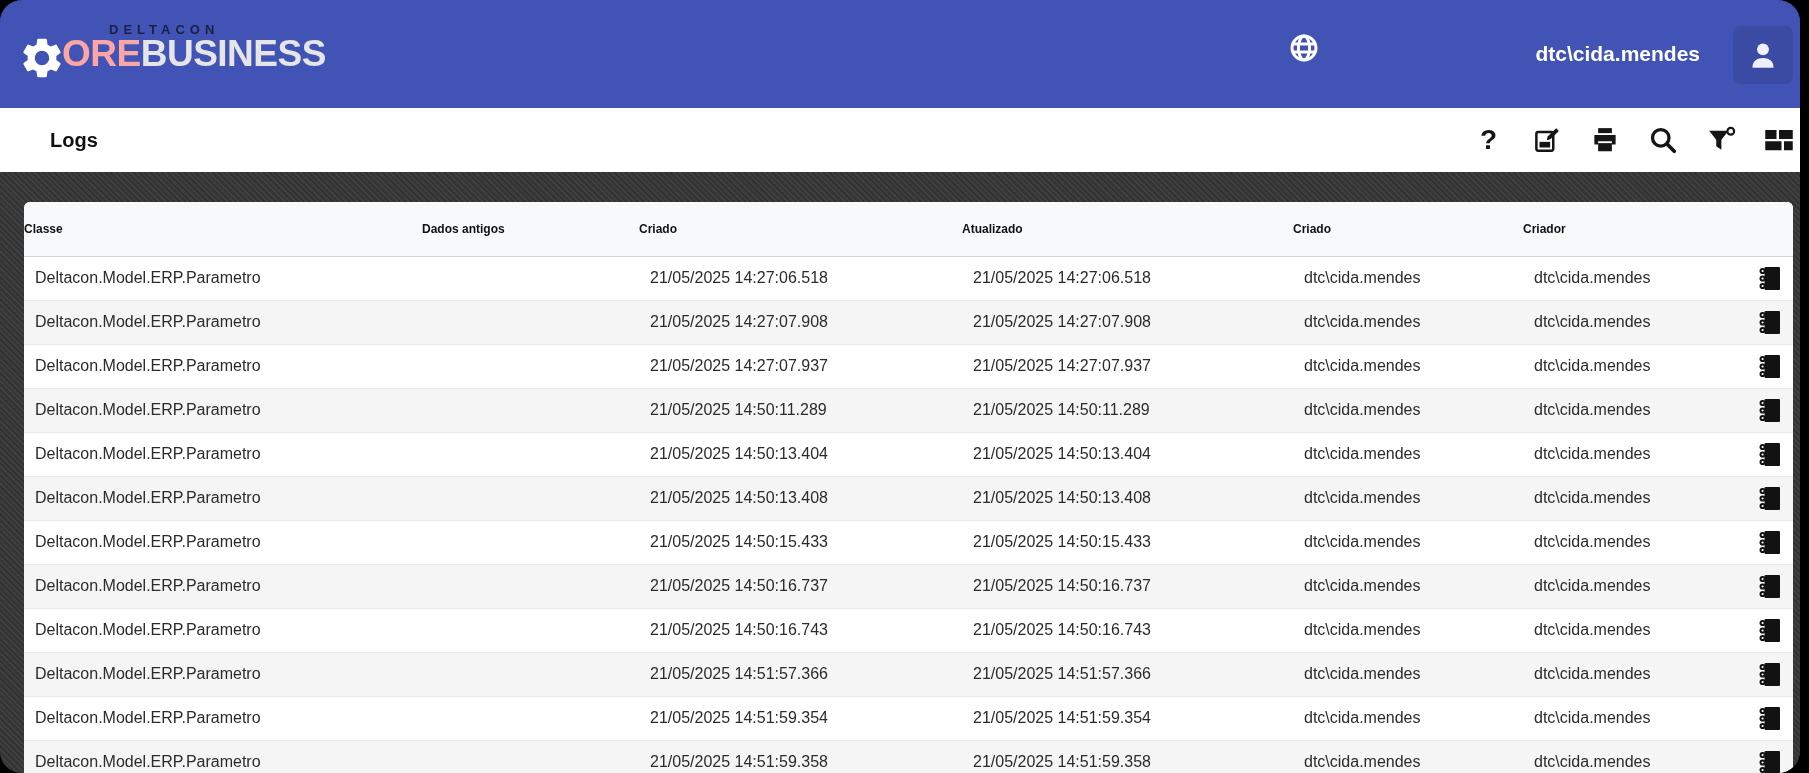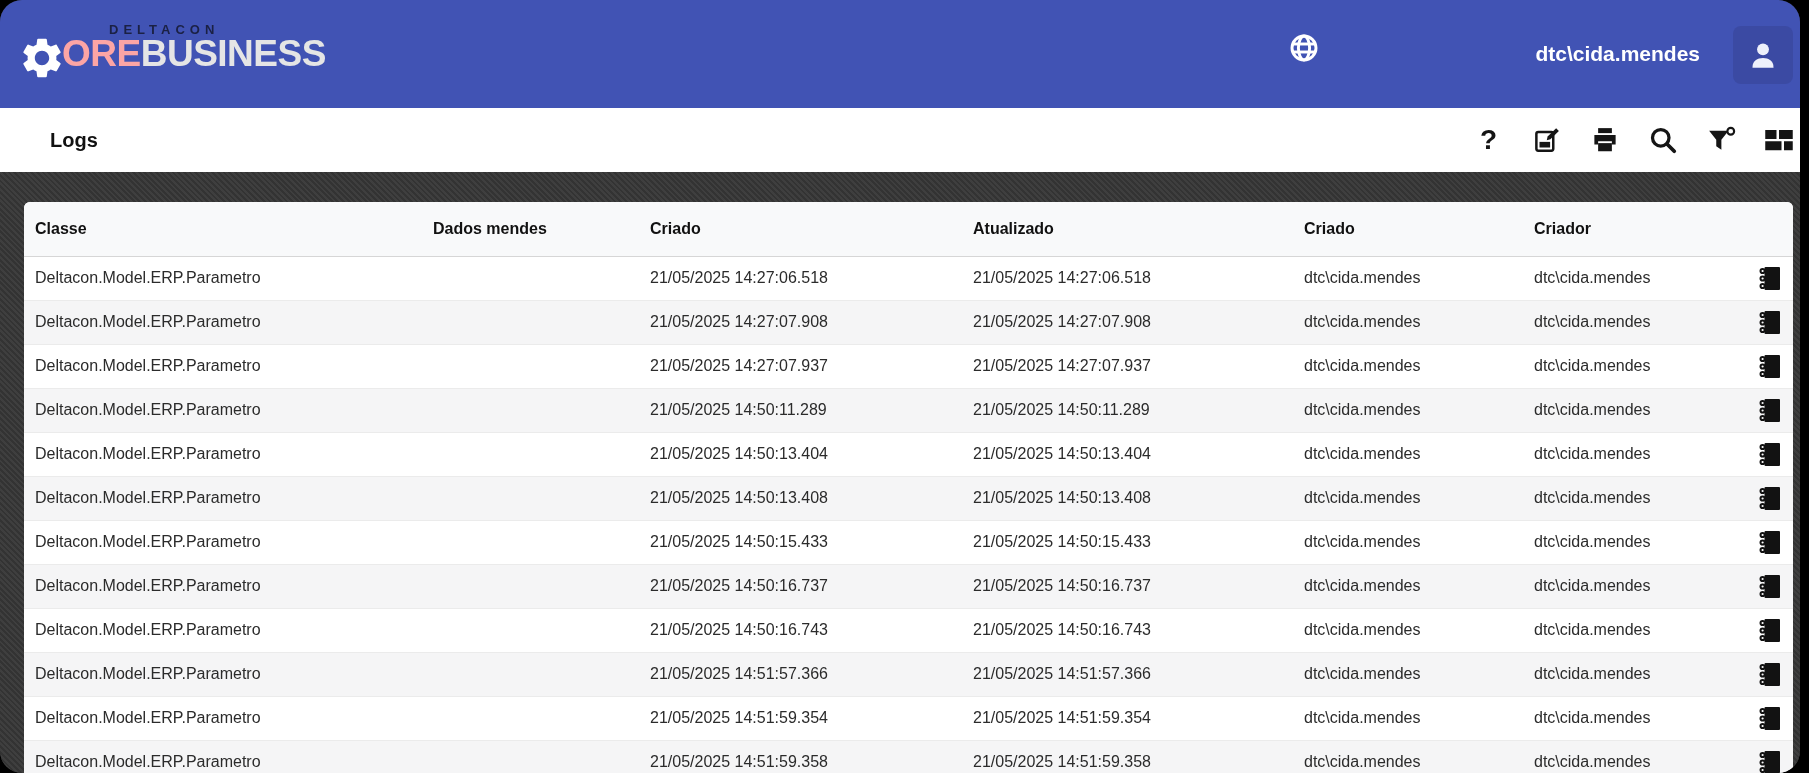--- a/index.html
+++ b/index.html
@@ -85,22 +85,22 @@
     background: #ffffff;
     border-radius: 6px 6px 0 0;
     overflow: hidden;
   }
   table { border-collapse: collapse; table-layout: fixed; width: 1769px; }
   col.c1 { width: 398px; } col.c2 { width: 217px; } col.c3 { width: 323px; }
   col.c4 { width: 331px; } col.c5 { width: 230px; } col.c6 { width: 225px; }
   col.c7 { width: 45px; }
   th {
     height: 54px; background: #f8f9fa;
-    text-align: left; padding-left: 11px;
-    font-size: 16px; font-weight: 700; color: #111;
+    text-align: left; 
+    font-size: 12px; font-weight: 700; color: #111;
     border-bottom: 1px solid #d6d6d6;
     cursor: pointer;
   }
   td {
     height: 44px; padding-left: 11px;
     font-size: 16px; color: #2b2b2b;
     white-space: nowrap; overflow: hidden;
     border-top: 1px solid #ebebeb;
   }
   tbody tr:first-child td { border-top: none; }
@@ -202,21 +202,21 @@
             <col class="c2">
             <col class="c3">
             <col class="c4">
             <col class="c5">
             <col class="c6">
             <col class="c7">
         </colgroup>
         <thead>
           <tr>
             <th>Classe</th>
-            <th>Dados mendes</th>
+            <th>Dados antigos</th>
             <th>Criado</th>
             <th>Atualizado</th>
             <th>Criado</th>
             <th>Criador</th>
             <th></th>
           </tr>
         </thead>
         <tbody>
   <tr>
     <td>Deltacon.Model.ERP.Parametro</td>

